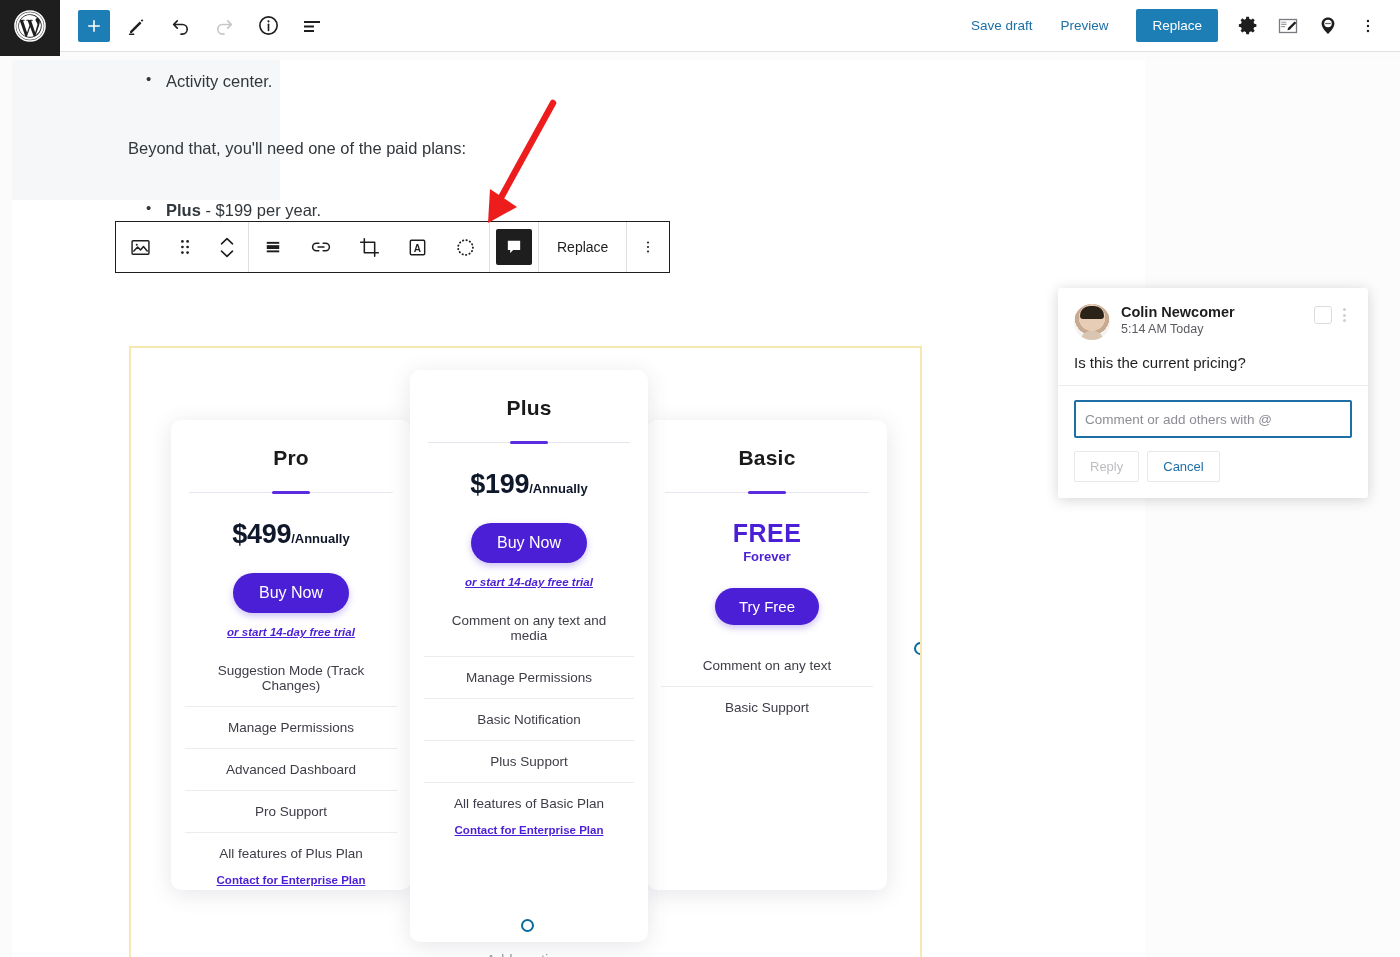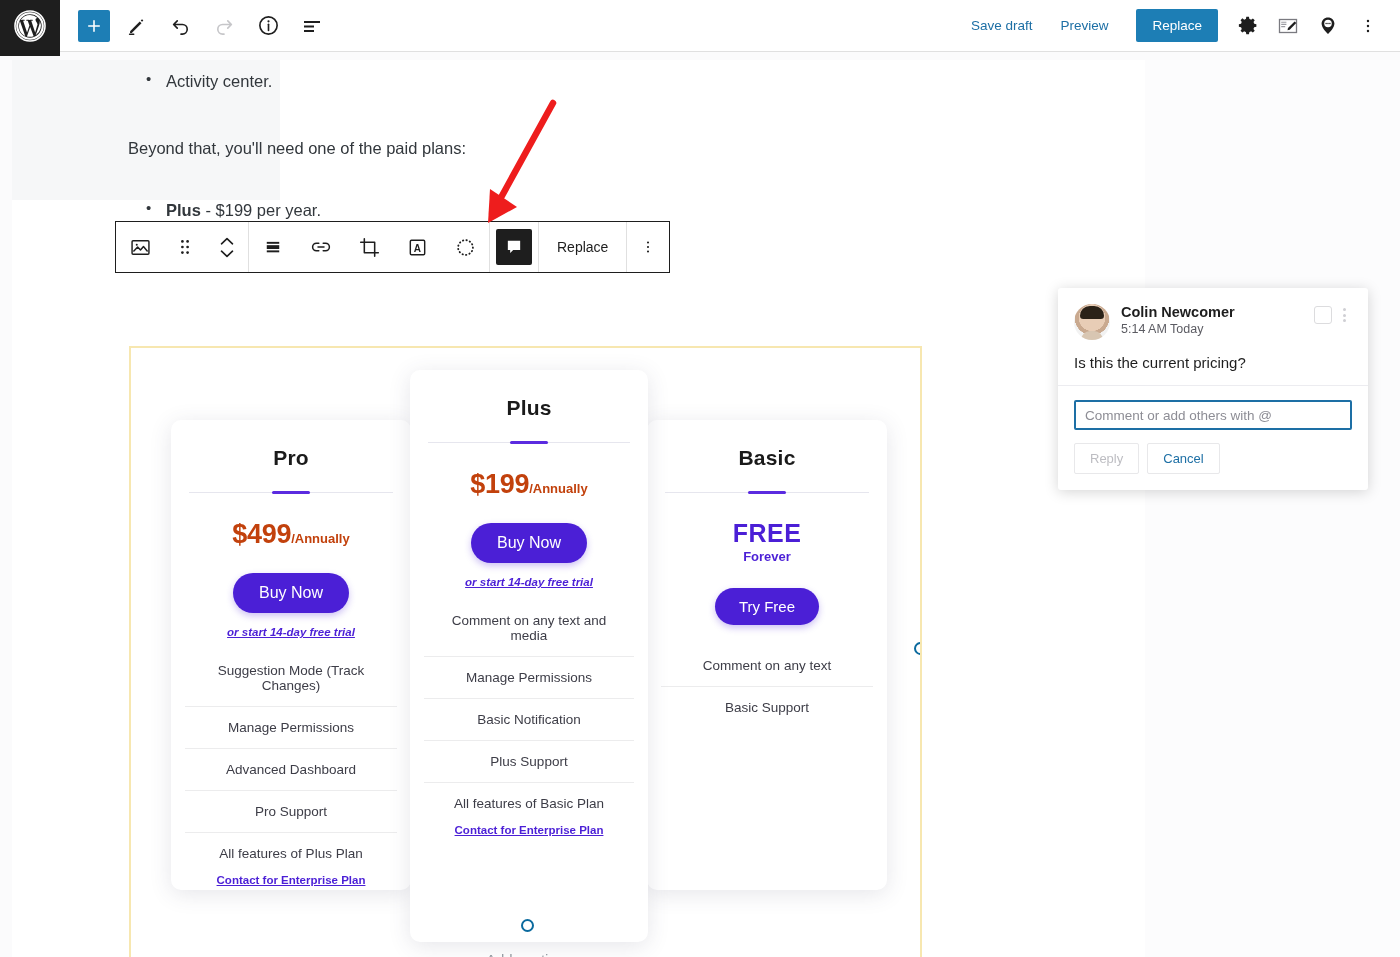--- a/index.html
+++ b/index.html
@@ -130,21 +130,21 @@
   .card-pro   { left: 40px;  top: 72px;  width: 240px; height: 470px; }
   .card-plus  { left: 279px; top: 22px;  width: 238px; height: 572px; z-index: 3; }
   .card-basic { left: 516px; top: 72px;  width: 240px; height: 470px; }
 
   .card-title { font-weight: bold; font-size: 21px; color: #1a1a1a; letter-spacing:.2px; }
   .title-rule { position: relative; height: 1px; background: #e6e6ee; margin: 22px 18px 0 18px; }
   .title-rule::after {
     content: ""; position: absolute; left: 50%; transform: translateX(-50%);
     top: -1.5px; width: 38px; height: 3px; background: #5b2be0; border-radius: 2px;
   }
-  .price { color: #c2410c; }
+  .price { color: #0f172a; }
   .price-main { font-size: 27px; font-weight: bold; letter-spacing: -.3px; }
   .price-sub { font-size: 13px; font-weight: bold; }
   .price-free { font-size: 25px; font-weight: bold; color: #4b1fd6; letter-spacing:.5px;}
   .price-forever { font-size: 13px; font-weight: bold; color: #4b1fd6; margin-top: 1px;}
   .cta {
     display: inline-block; background: #4b1fd6; color: #ffffff;
     border-radius: 22px 22px 22px 22px; padding: 11px 26px;
     font-size: 16px; border: none; cursor: pointer;
     font-family: "Liberation Sans", sans-serif;
     box-shadow: 0 3px 7px rgba(75,31,214,0.28);
@@ -191,21 +191,21 @@
   .resolve-box {
     width: 18px; height: 18px; border: 1px solid #dcdcde; border-radius: 3px;
     background: #fff; cursor: pointer; margin-top:2px;
   }
   .dots-v { width: 16px; display:flex; flex-direction:column; align-items:center; gap:2.5px; padding-top:4px; cursor:pointer;}
   .dots-v i { width: 3px; height: 3px; border-radius: 50%; background: #cfcfd4; display:block; }
   .cp-body { font-size: 15px; color: #1e1e1e; margin-top: 14px; }
   .cp-divider { height: 1px; background: #ececf0; }
   .cp-form { padding: 14px 16px 16px 16px; }
   .cp-input {
-    width: 100%; height: 30px; border: 2px solid #1d6fa5; border-radius: 2px;
+    width: 100%; height: 38px; border: 2px solid #1d6fa5; border-radius: 2px;
     padding: 0 9px; font-size: 13.5px; color: #1e1e1e; outline: none;
     font-family: "Liberation Sans", sans-serif; background:#fff;
   }
   .cp-input::placeholder { color: #8d8d95; }
   .cp-btns { display: flex; gap: 8px; margin-top: 13px; }
   .cp-reply {
     font-size: 13px; color: #bdbdc2; background: #fff; border: 1px solid #e8e8ea;
     border-radius: 2px; padding: 7px 15px; cursor: pointer;
     font-family: "Liberation Sans", sans-serif;
   }

